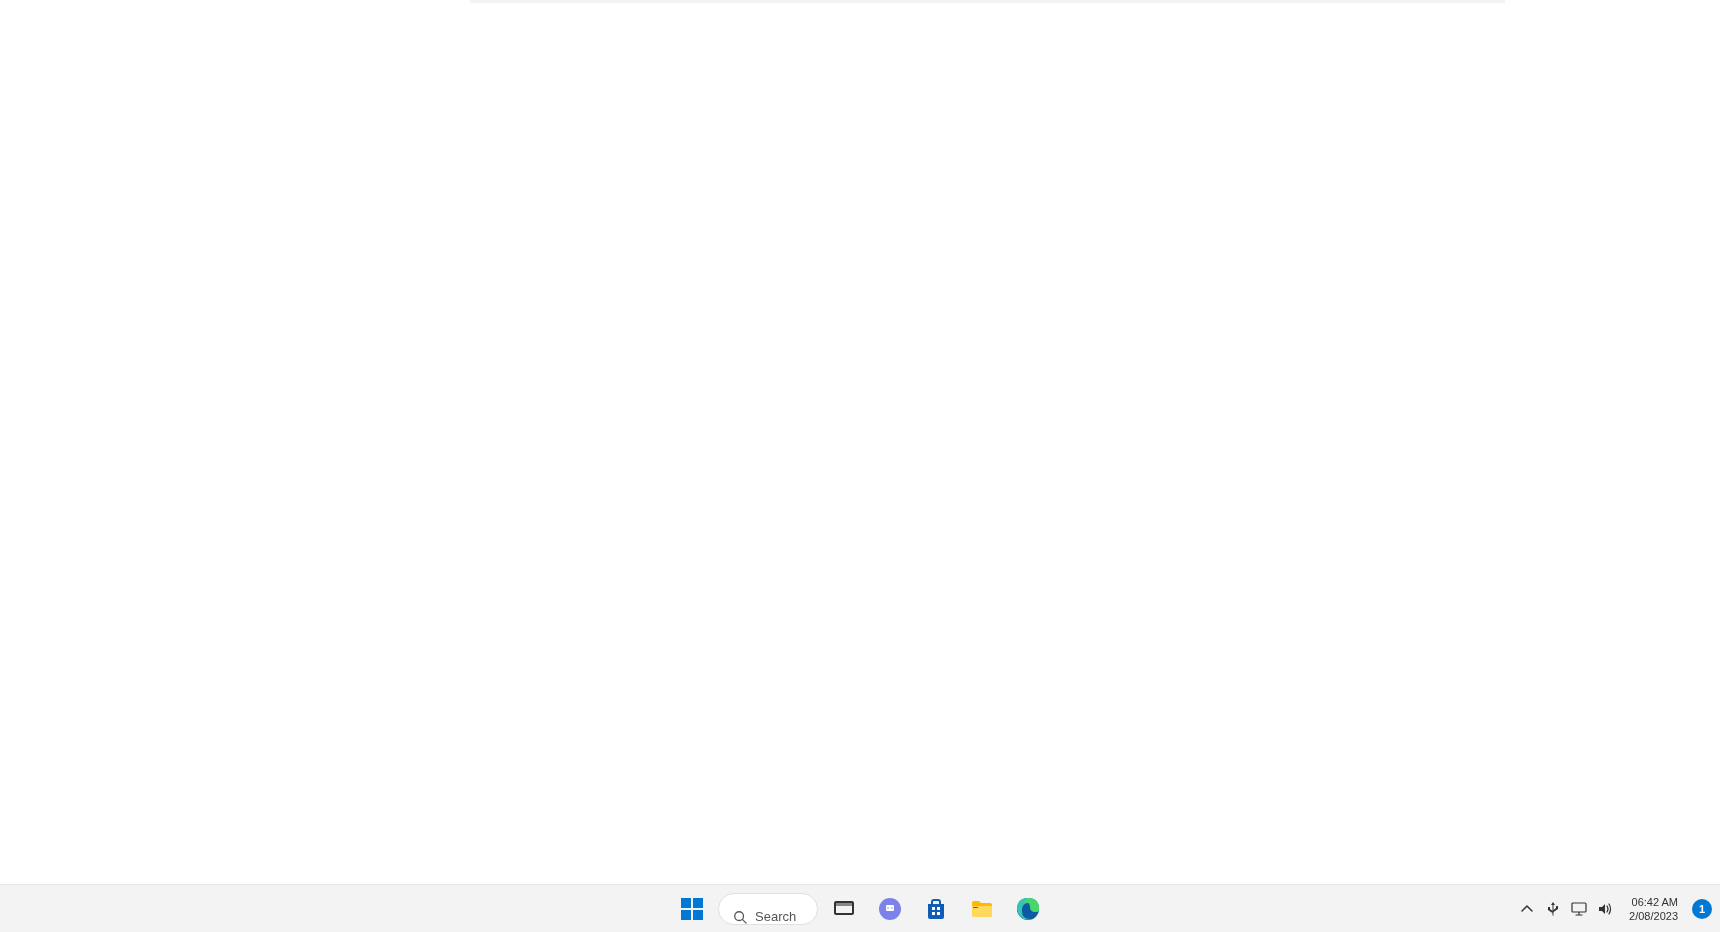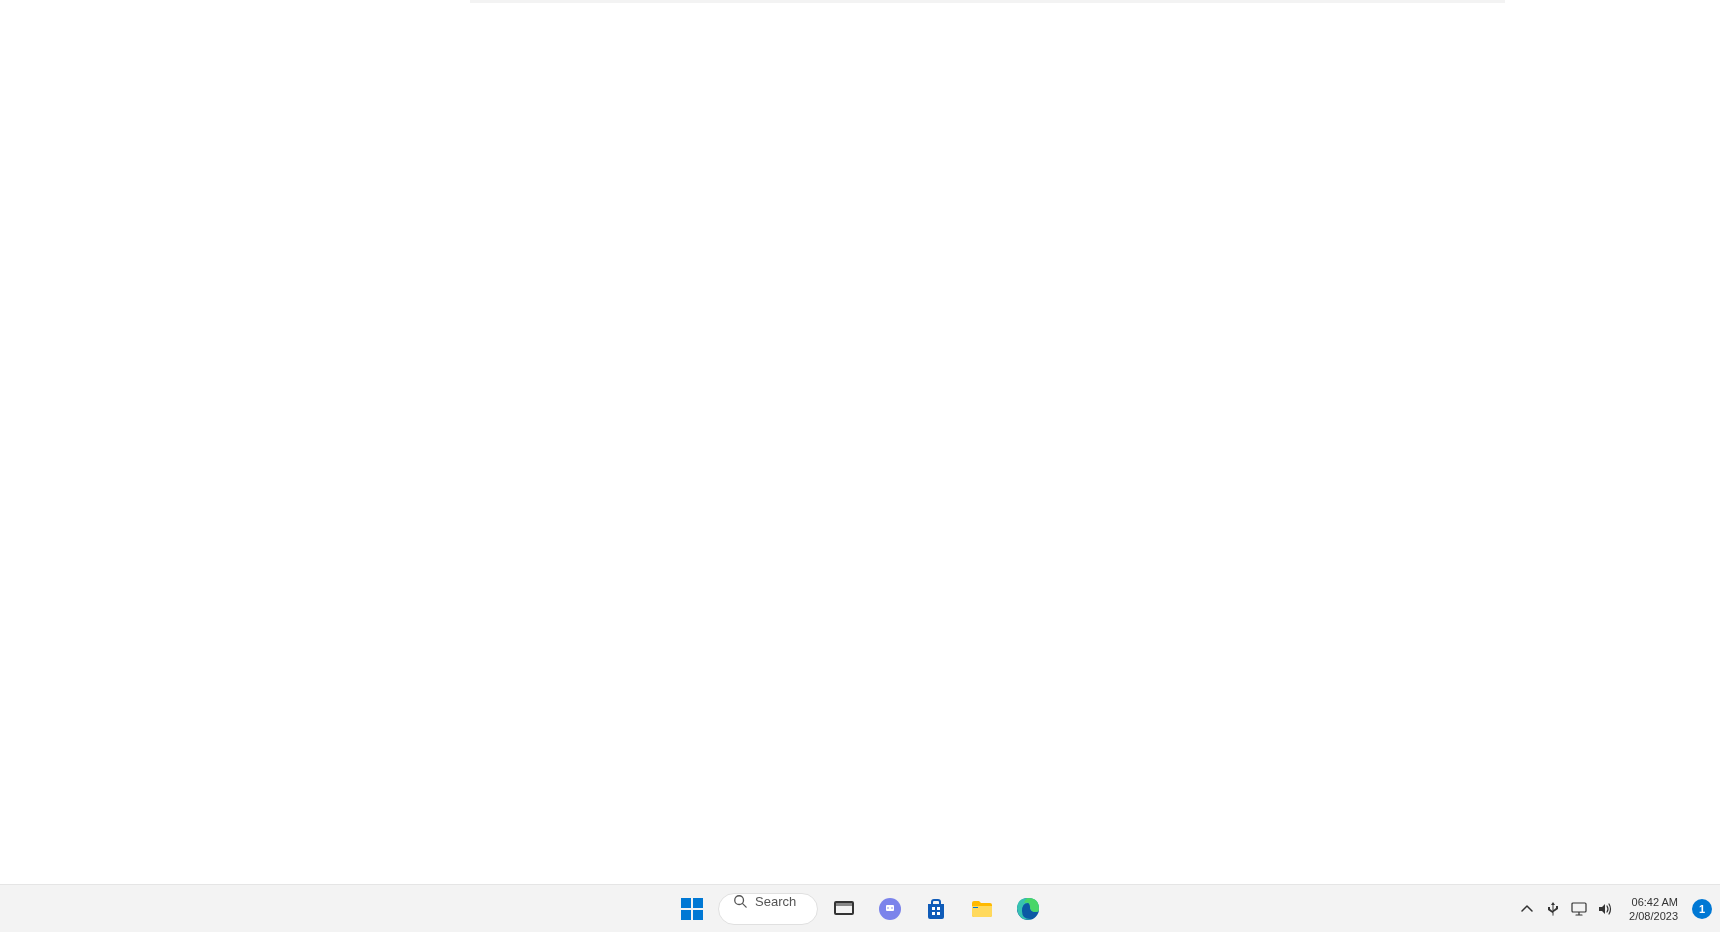--- a/index.html
+++ b/index.html
@@ -65,21 +65,21 @@
       justify-content: center;
       border-radius: 4px;
       cursor: pointer;
     }
     .start-icon {
       width: 24px;
       height: 24px;
     }
     .search-box {
       display: flex;
-      align-items: flex-start;
+      align-items: flex-end;
       background: #ffffff;
       border: 1px solid #e0e0e0;
       border-radius: 20px;
       height: 32px;
       padding: 0 14px;
       gap: 8px;
       cursor: pointer;
       min-width: 100px;
     }
     .search-icon {

